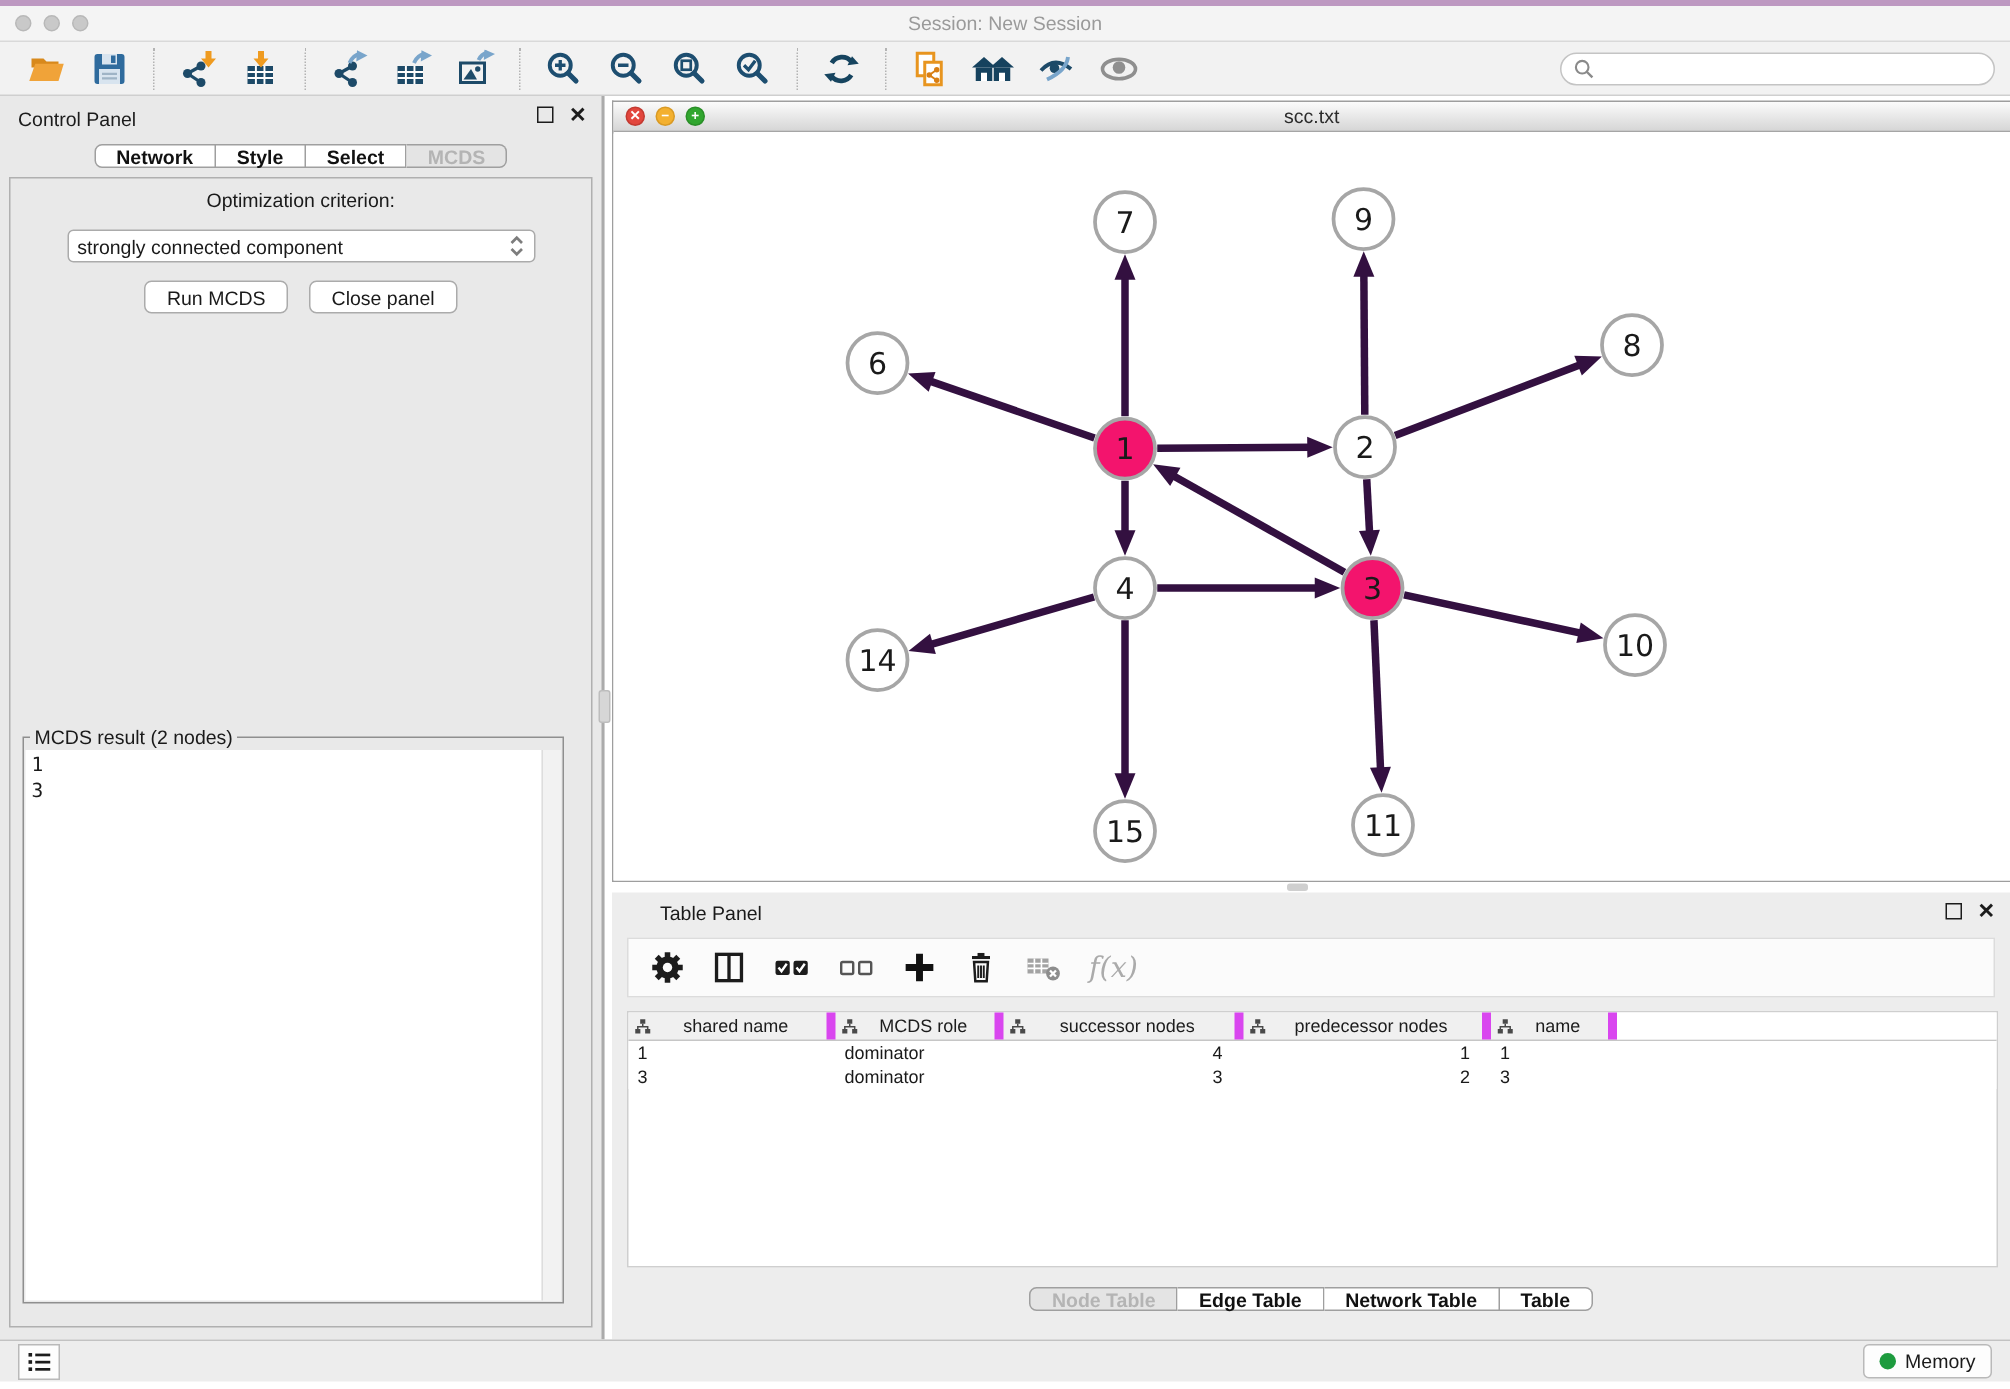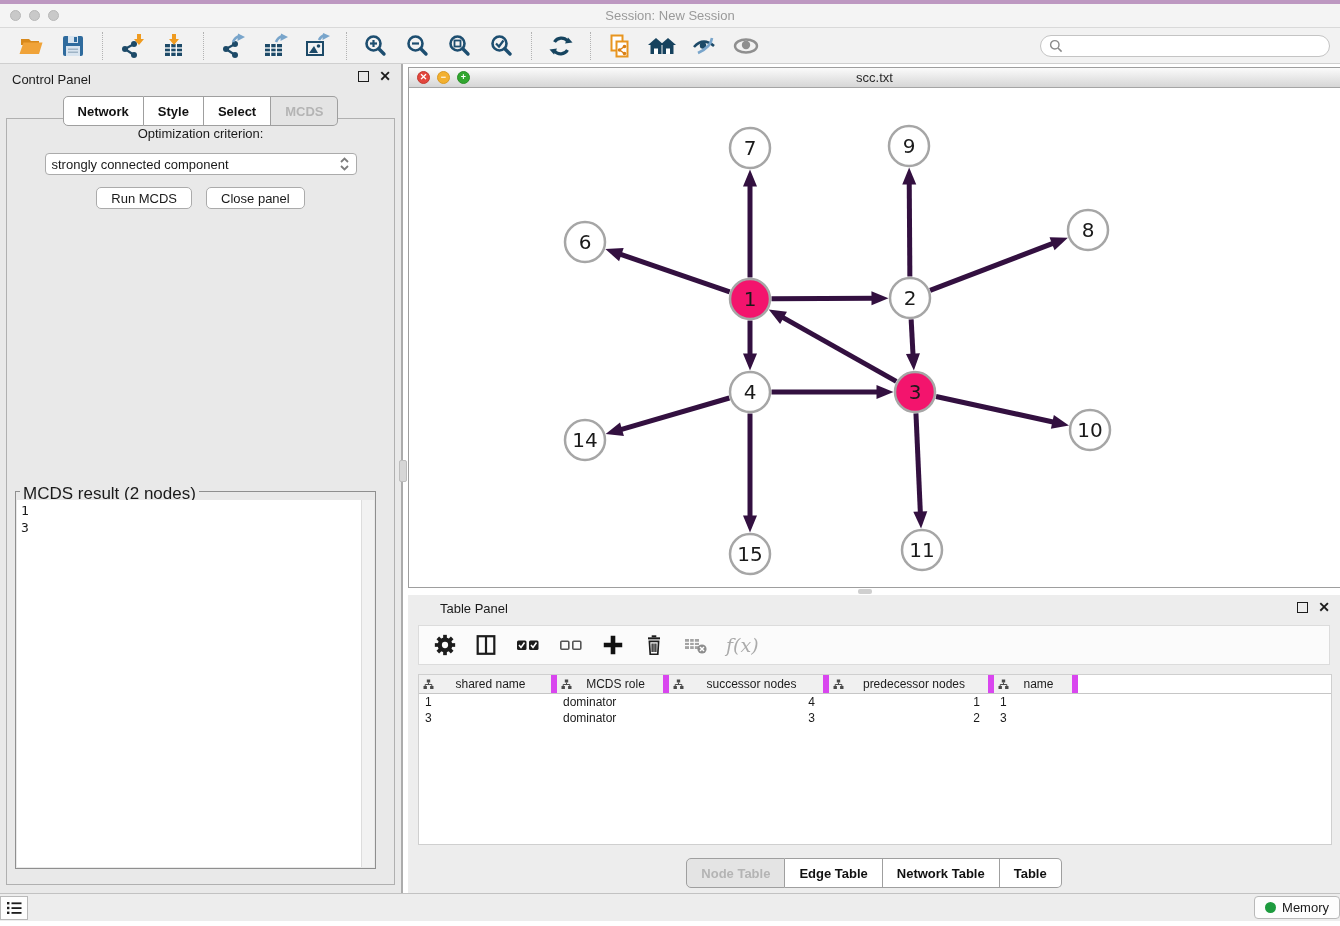--- a/index.html
+++ b/index.html
@@ -41,21 +41,21 @@
     position:absolute; left:0; top:64px; width:403px; height:829px;
     background:#e9e9e9; border-right:2px solid #ababab;
   }
   .panel-header { position:relative; height:30px; display:flex; align-items:center; padding:0 12px; }
   .panel-header .ph-title { font-size:13px; color:#1c1c1c; }
   .panel-icons { position:absolute; right:10px; top:7px; display:flex; gap:10px; align-items:center; }
   .float-box { width:11px; height:11px; border:1.6px solid #1c1c1c; background:transparent; }
   .close-x { font-size:14px; font-weight:bold; color:#1c1c1c; line-height:11px; }
   .cp-tabs { position:absolute; left:0; top:32px; width:100%; display:flex; justify-content:center; z-index:2; }
   .tab {
-    height:30px; padding:0 14px; font-size:13px; font-weight:bold;
+    height:16px; padding:0 14px; font-size:13px; font-weight:bold;
     background:#ffffff; border:1px solid #9f9f9f; border-left:none;
     display:flex; align-items:center; color:#111;
   }
   .tab:first-child { border-left:1px solid #9f9f9f; border-top-left-radius:5px; border-bottom-left-radius:5px; }
   .tab:last-child { border-top-right-radius:5px; border-bottom-right-radius:5px; }
   .tab.sel { background:#e4e4e4; color:#b4b4b4; }
   .cp-content {
     position:absolute; left:6px; right:6px; top:54px; bottom:8px;
     border:1px solid #b0b0b0; background:#e9e9e9;
   }
@@ -69,21 +69,21 @@
   .btn-row { margin-top:12px; display:flex; justify-content:center; gap:14px; }
   .btn {
     height:22px; padding:0 14px; font-size:13px; background:#fff;
     border:1px solid #ababab; border-radius:5px; display:flex; align-items:center;
   }
   .mcds-result {
     position:absolute; left:8px; right:18px; top:372px; bottom:15px;
     border:1px solid #8f8f8f;
   }
   .mcds-result .legend {
-    position:absolute; top:-8px; left:4px; background:#e9e9e9; padding:0 3px; font-size:17px;
+    position:absolute; top:-8px; left:4px; background:#e9e9e9; padding:0 3px; font-size:13px;
   }
   .result-area { position:absolute; inset:8px 1px 1px 1px; background:#fff; display:flex; }
   .result-text { flex:1; font-size:13px; padding:2px 4px; white-space:pre; line-height:17px; }
   .result-scroll { width:13px; background:#f2f2f2; border-left:1px solid #ddd; }
   
   .net-window {
     position:absolute; left:408px; top:67px; width:932px; height:521px;
     background:#fff; border:1px solid #9e9e9e; border-right:none;
   }
   .net-titlebar {
@@ -124,21 +124,21 @@
   .dt-hcell .hlabel { flex:1; text-align:center; }
   .dt-hfill { flex:1; background:#fff; }
   .dt-row { display:flex; height:16px; background:#fff; }
   .dt-cell { font-size:12px; padding:0 6px; line-height:16px; overflow:hidden; }
   .al-right { text-align:right; padding-right:14px; }
   .tp-tabs { position:absolute; left:0; right:0; top:263px; display:flex; justify-content:center; }
   
   .status-bar {
     position:absolute; left:0; top:893px; width:1340px; height:28px;
     background:#ededed; border-top:1px solid #c2c2c2;
-    display:flex; align-items:center; padding:0 0;
+    display:flex; align-items:center; padding:0 12px;
   }
   .sb-btn { width:28px; height:24px; background:#fdfdfd; border:1px solid #b9b9b9; display:flex; align-items:center; justify-content:center; }
   .memory-btn {
     margin-left:auto; height:23px; padding:0 10px; background:#fdfdfd;
     border:1px solid #b9b9b9; border-radius:4px;
     display:flex; align-items:center; gap:6px; font-size:13px;
   }
   .memory-dot { width:11px; height:11px; border-radius:50%; background:#1d9b3e; }
 </style>
 </head>

